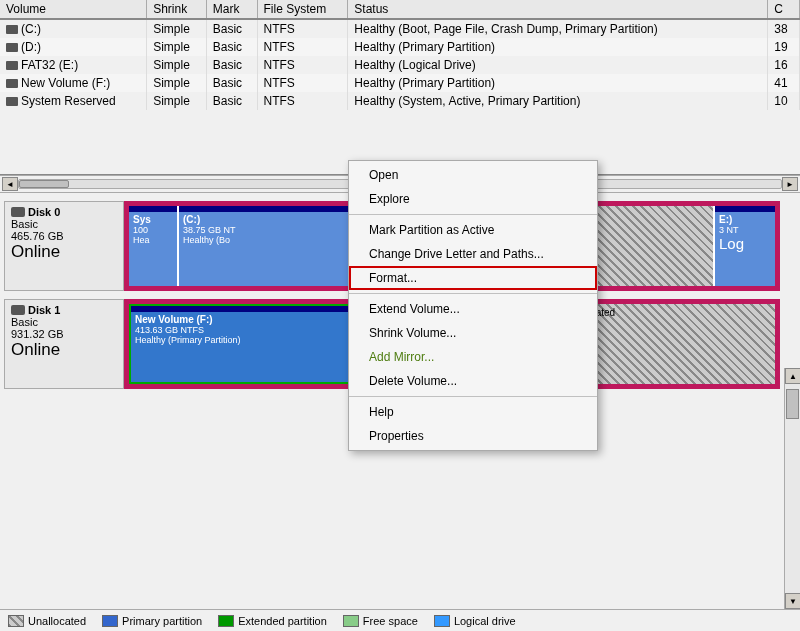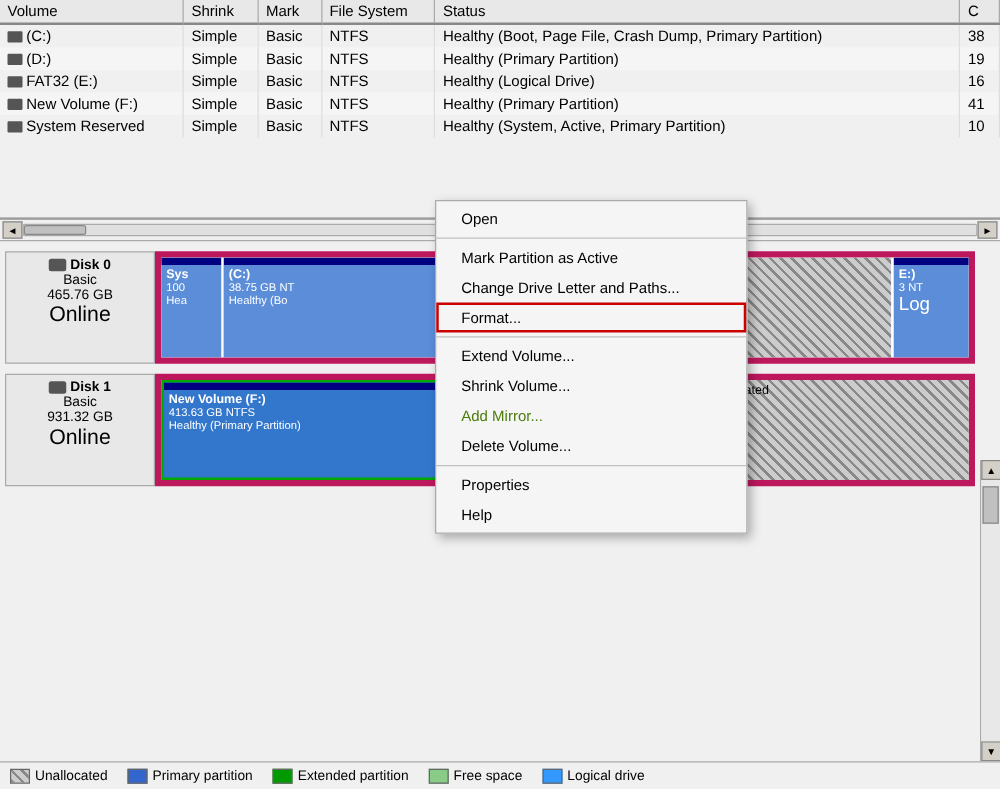--- a/index.html
+++ b/index.html
@@ -74,21 +74,20 @@
     .disk-label {
       width: 120px;
       min-width: 120px;
       padding: 4px 6px;
       font-size: 11px;
       border: 1px solid #aaa;
       background: #e8e8e8;
       display: flex;
       flex-direction: column;
       justify-content: flex-start;
-      align-items: center;
     }
 
     .disk-label .disk-name {
       font-weight: bold;
       font-size: 11px;
     }
 
     .disk-label .disk-type {
       font-size: 11px;
     }
@@ -411,27 +410,28 @@
       </div>
       <div class="legend-item">
         <div class="legend-color" style="background:#3399ff;"></div>
         <span>Logical drive</span>
       </div>
     </div>
   </div>
 
   <div class="context-menu">
     <div class="menu-item">Open</div>
+    <div class="menu-item">Explore</div>
     <div class="menu-separator"></div>
     <div class="menu-item">Mark Partition as Active</div>
     <div class="menu-item">Change Drive Letter and Paths...</div>
     <div class="menu-item highlighted">Format...</div>
     <div class="menu-separator"></div>
     <div class="menu-item">Extend Volume...</div>
     <div class="menu-item">Shrink Volume...</div>
     <div class="menu-item disabled">Add Mirror...</div>
     <div class="menu-item">Delete Volume...</div>
     <div class="menu-separator"></div>
+    <div class="menu-item">Help</div>
     <div class="menu-item">Properties</div>
-    <div class="menu-item">Help</div>
   </div>
 
 </div>
 
 </body></html>

